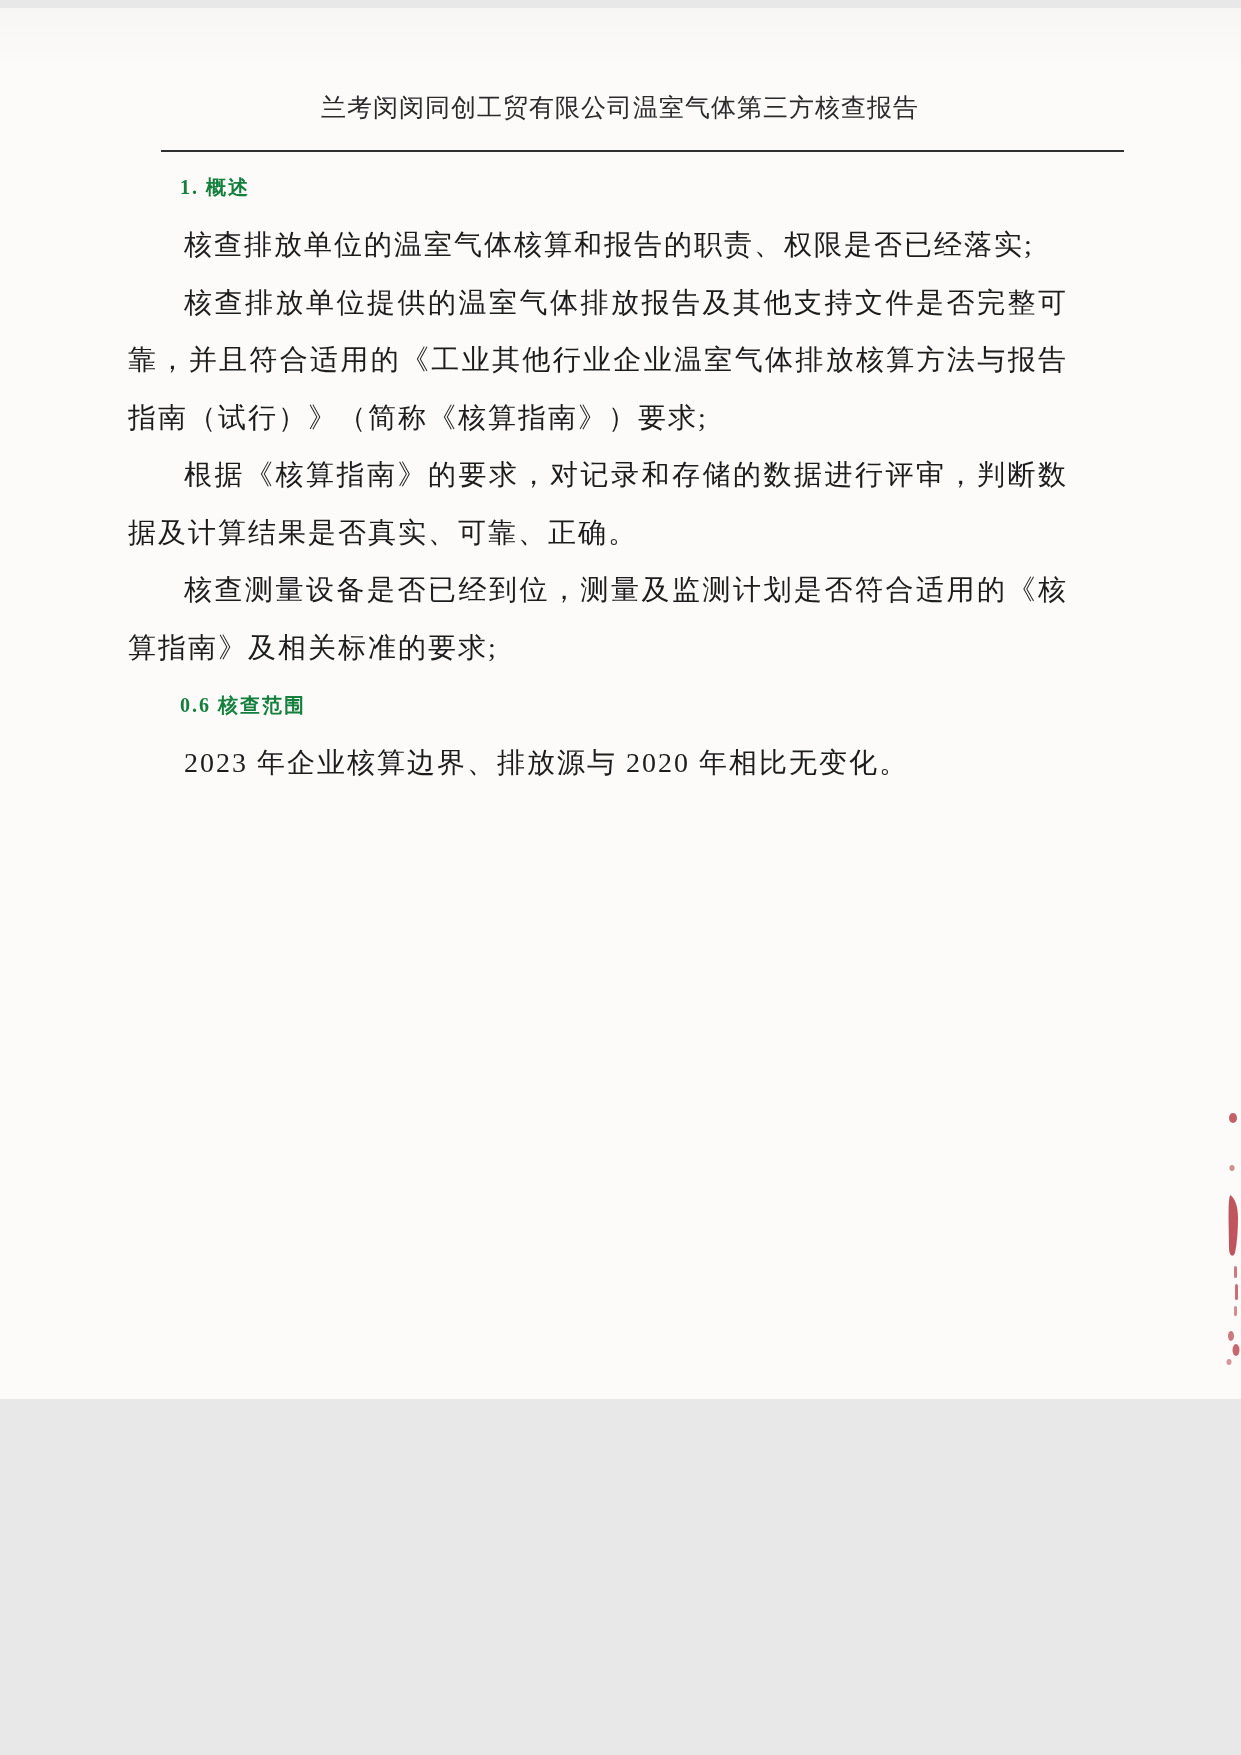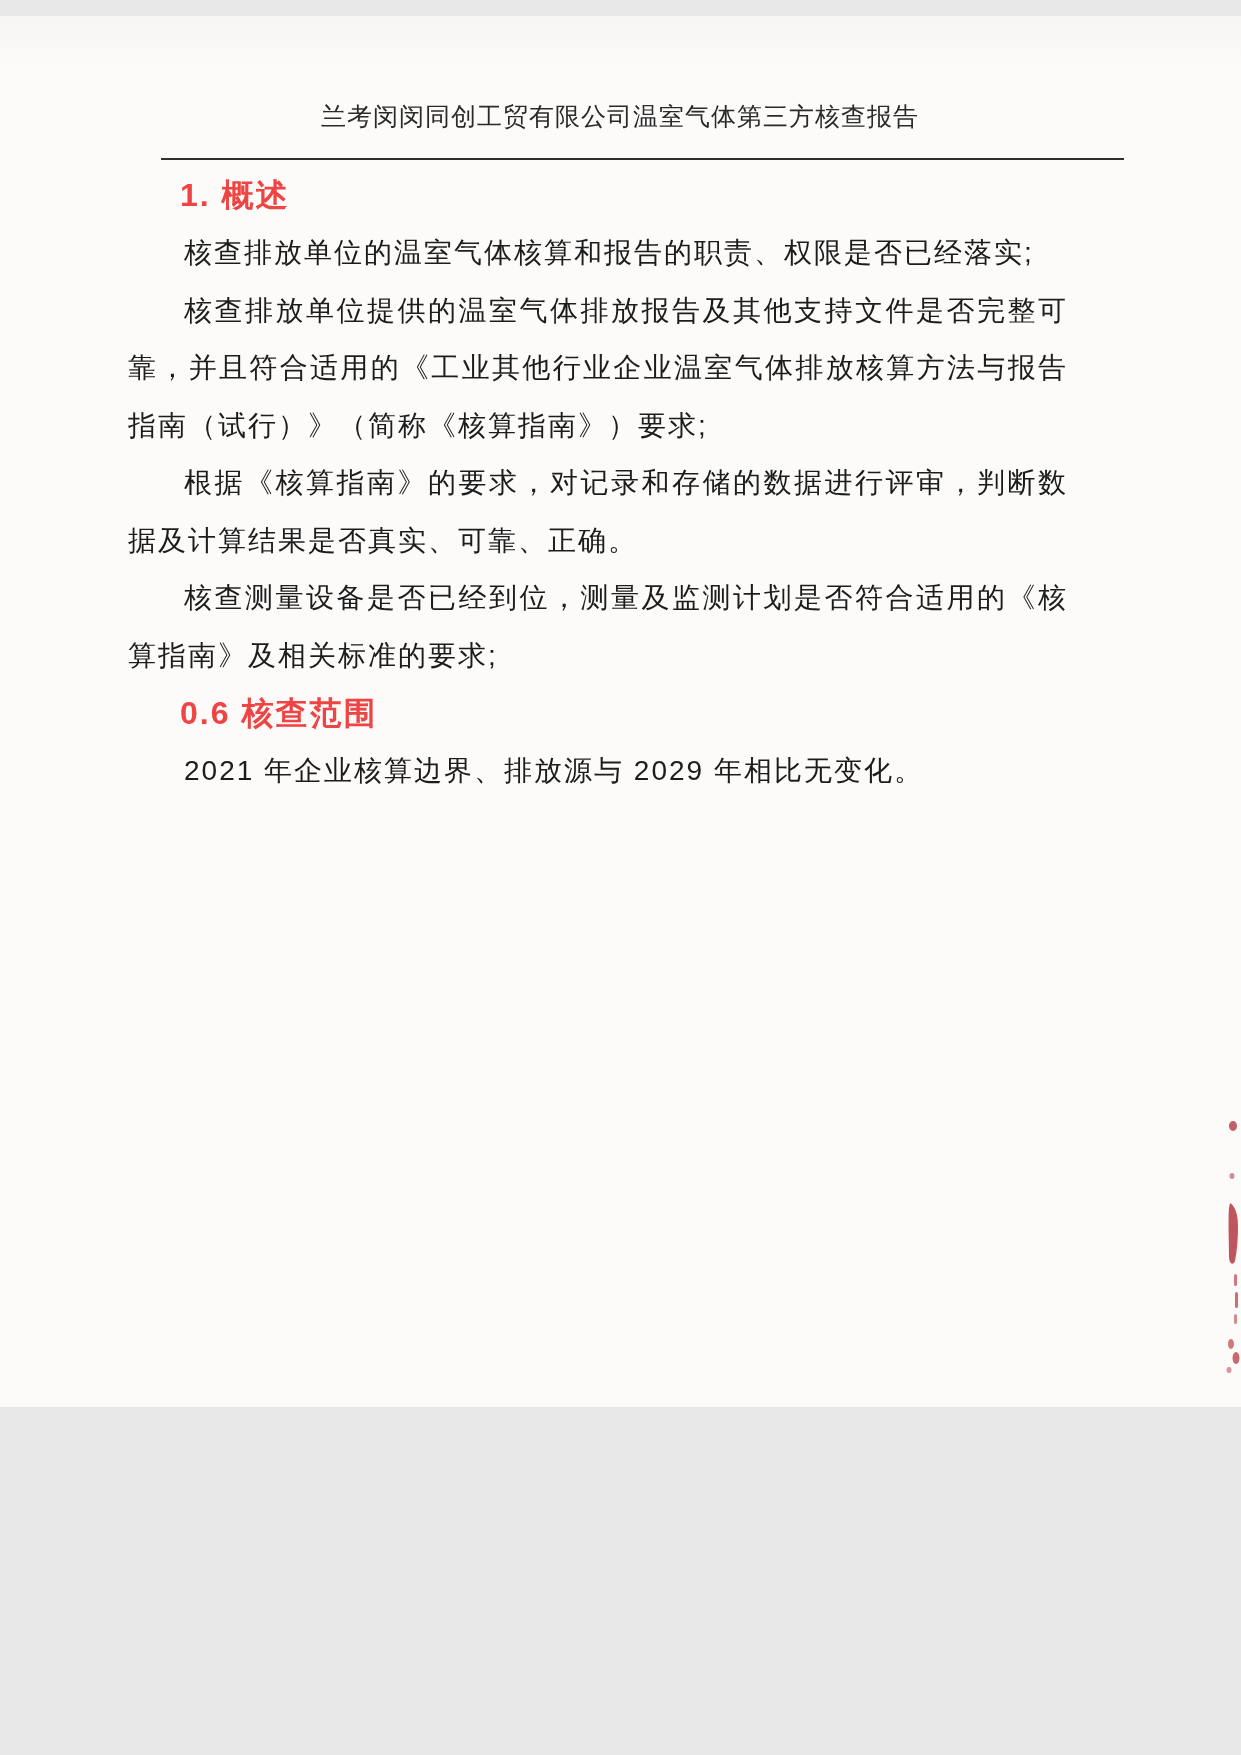--- a/index.html
+++ b/index.html
@@ -4,24 +4,24 @@
 <style>
   html, body {
     margin: 0;
     padding: 0;
     background: #e8e8e8;
   }
   .page {
     position: relative;
     width: 1241px;
     height: 1391px;
-    margin: 16px auto;
+    margin: 8px auto;
     background: #fcfbfa;
     overflow: hidden;
-    font-family: Liberation Sans, sans-serif;
+    font-family: Liberation Serif, serif;
     color: #1c1c1c;
   }
   
   .scan-noise {
     position: absolute;
     top: 0; left: 0; right: 0;
     height: 60px;
     background: linear-gradient(180deg, rgba(180,180,180,0.07), rgba(255,255,255,0));
   }
   .doc-header {
@@ -54,26 +54,26 @@
     top: 150px;
     left: 128px;
     width: 940px;
     font-size: 28px;
     line-height: 57.5px;
     letter-spacing: 2px;
     text-align: justify;
   }
   .h-num {
     font-weight: bold;
-    font-size: 32px;
+    font-size: 20px;
     line-height: 58px;
     margin: 0 0 0 52px;
     text-align: left;
     letter-spacing: 2px;
-    color: #ef4444;
+    color: #15803d;
   }
   .para {
     margin: 0;
     text-indent: 2em;
   }
   .page-footer {
     position: absolute;
     top: 1622px;
     left: 128px;
     width: 890px;
@@ -111,21 +111,21 @@
 
     <p class="para">核查排放单位提供的温室气体排放报告及其他支持文件是否完整可靠，并且符合适用的《工业其他行业企业温室气体排放核算方法与报告指南（试行）》（简称《核算指南》）要求;</p>
 
     <p class="para">根据《核算指南》的要求，对记录和存储的数据进行评审，判断数据及计算结果是否真实、可靠、正确。</p>
 
     <p class="para">核查测量设备是否已经到位，测量及监测计划是否符合适用的《核算指南》及相关标准的要求;</p>
 
     <p class="h-num">0.6 核查范围</p>
 
 
-    <p class="para">2021 年企业核算边界、排放源与 2029 年相比无变化。</p>
+    <p class="para">2023 年企业核算边界、排放源与 2020 年相比无变化。</p>
 
   </div>
 
   <svg class="stamp-svg" viewBox="0 0 20 290" xmlns="http://www.w3.org/2000/svg">
     <ellipse cx="12" cy="30" rx="4" ry="5" fill="#b8434b" opacity="0.85"></ellipse>
     <ellipse cx="11" cy="80" rx="2.5" ry="3" fill="#b8434b" opacity="0.6"></ellipse>
     <path d="M9,107 C14,110 17,118 17,130 C17,143 16,155 14,165 C12,170 8,168 8,160 C8,145 7,125 8,112 Z" fill="#b8434b" opacity="0.9"></path>
     <rect x="13" y="178" width="3" height="12" rx="1.5" fill="#b8434b" opacity="0.7"></rect>
     <rect x="14" y="196" width="3" height="16" rx="1.5" fill="#b8434b" opacity="0.75"></rect>
     <rect x="13" y="218" width="3" height="10" rx="1.5" fill="#b8434b" opacity="0.6"></rect>

